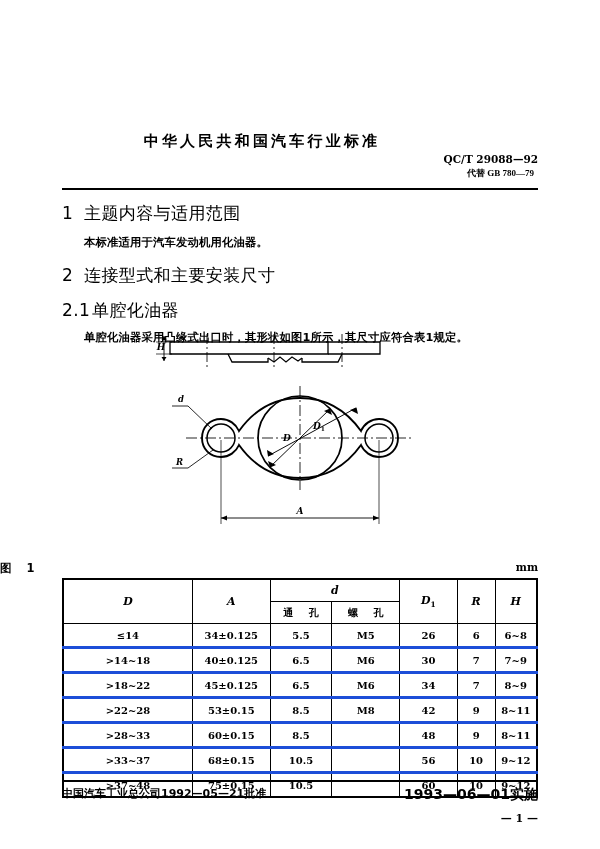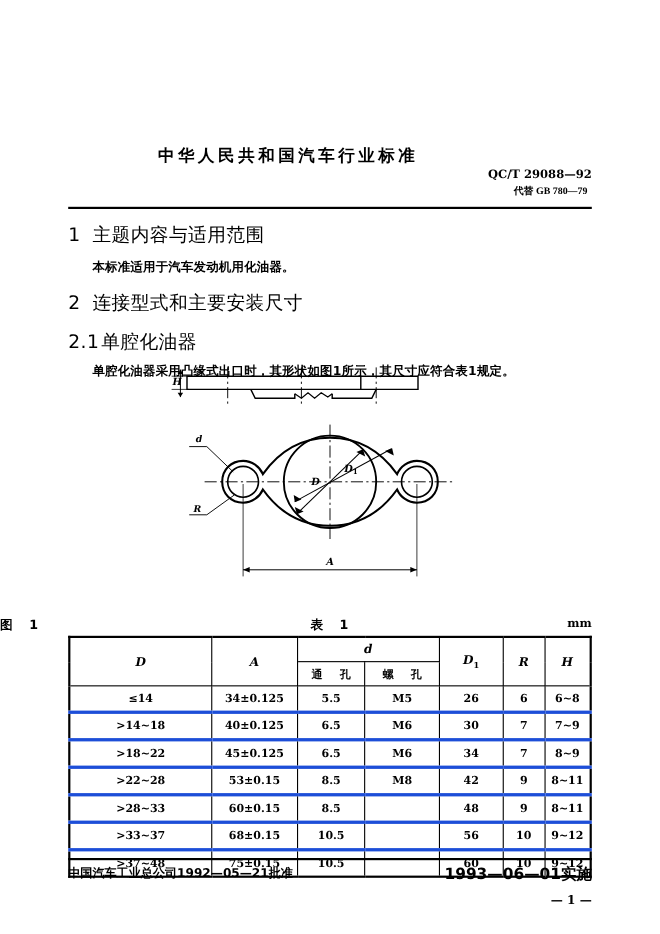--- a/index.html
+++ b/index.html
@@ -378,23 +378,20 @@
           <path d="M 77,187.5 L 71,190 L 77,192.5" fill="#000" stroke="none"></path>
           <path d="M 223,187.5 L 229,190 L 223,192.5" fill="#000" stroke="none"></path>
         </g>
         <text x="150" y="186" font-size="9" font-style="italic" font-weight="bold" font-family="DejaVu Serif, Liberation Serif, serif" fill="#000" stroke="none" text-anchor="middle">A</text>
       </g>
     </svg>
   </div>
 
   <div class="fig-caption">
     <span class="lbl">图</span><span>1</span>
-  </div>
-  <div class="tbl-caption">
-    <span class="lbl">表</span><span>1</span>
   </div>
   <div class="unit-mm">mm</div>
 
   <div class="tbl-wrap">
     <table class="spec">
       <colgroup>
         <col style="width:130px">
         <col style="width:78px">
         <col style="width:62px">
         <col style="width:68px">

